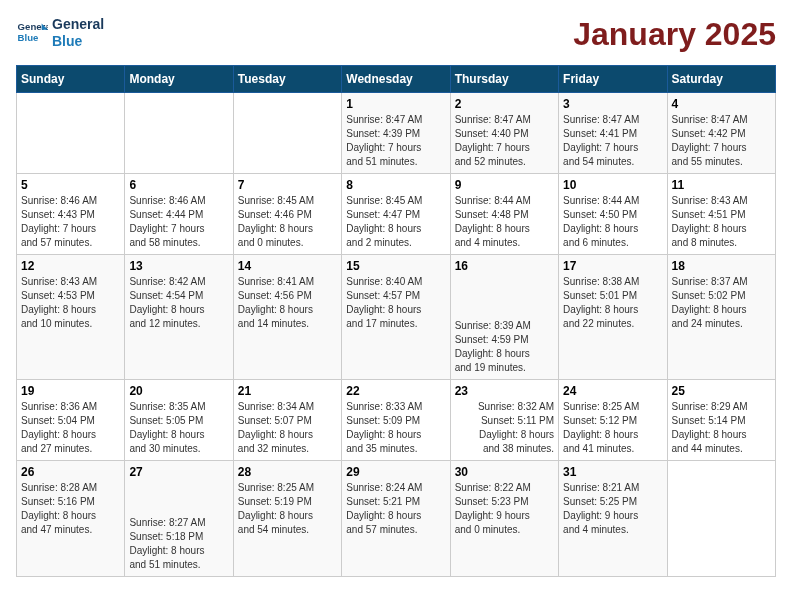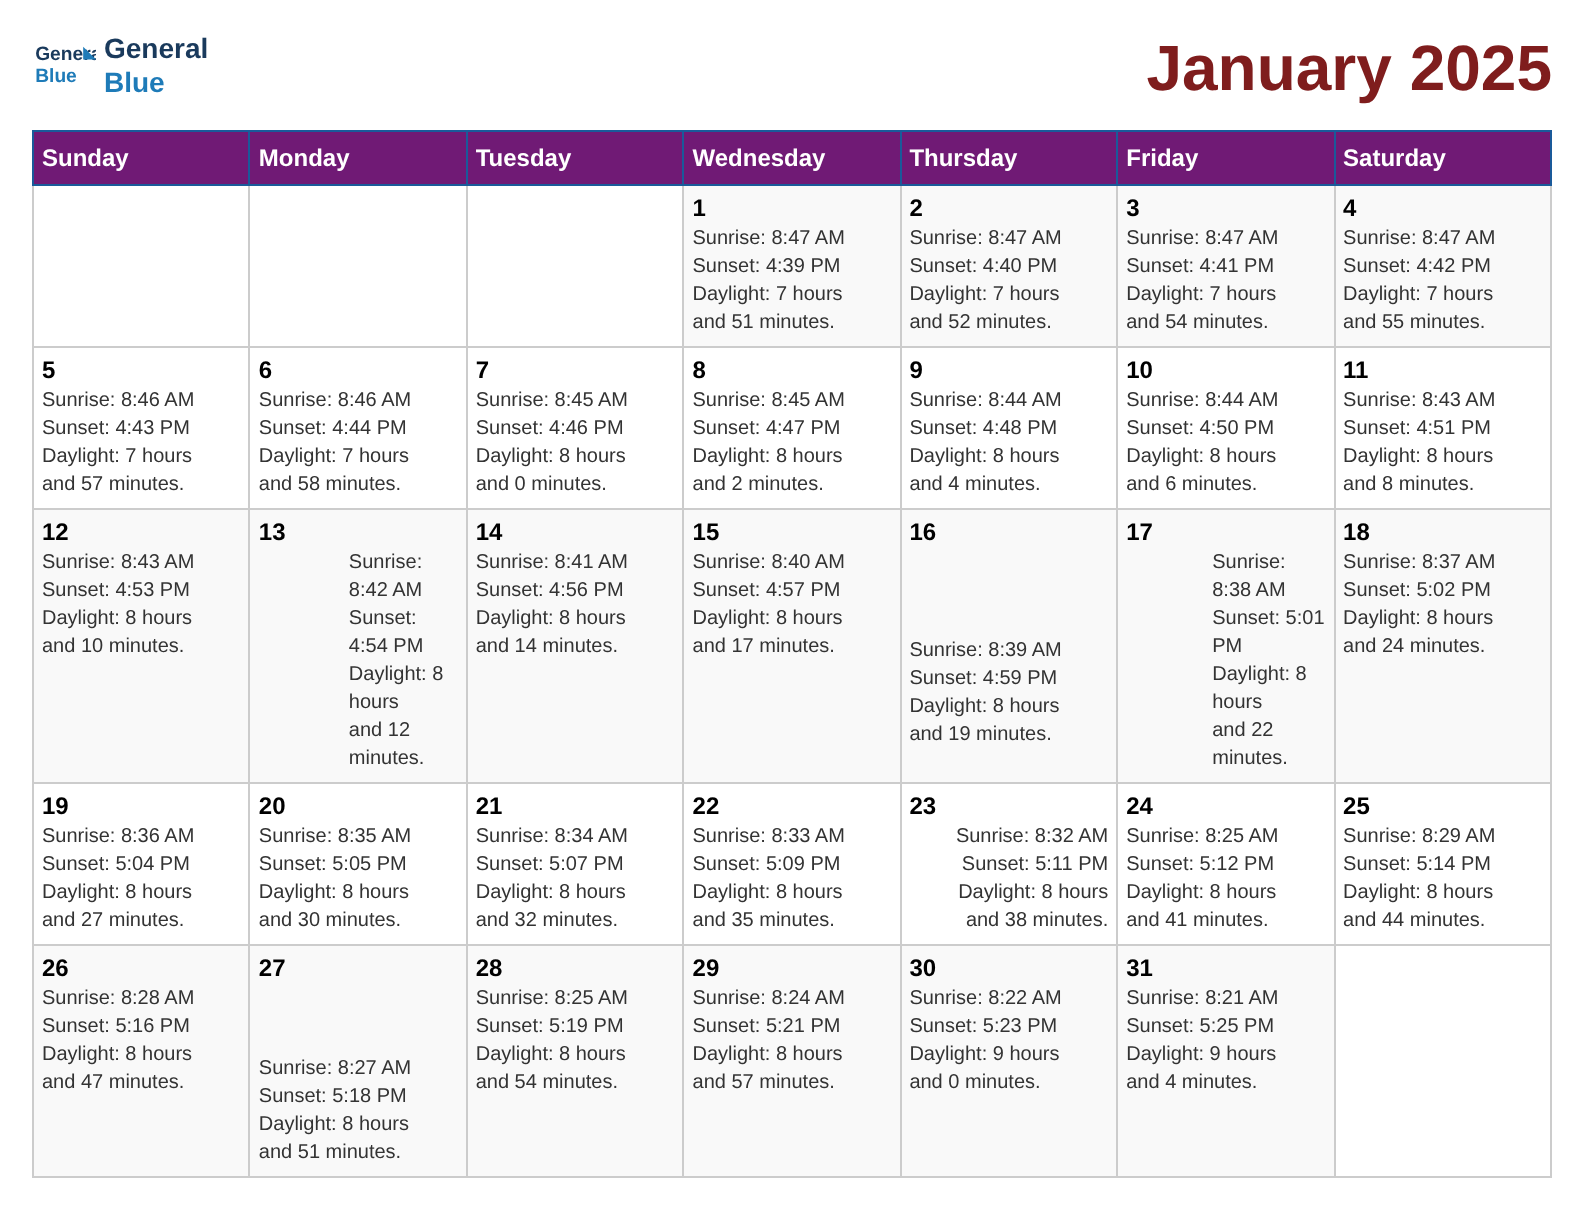--- a/index.html
+++ b/index.html
@@ -34,21 +34,21 @@
     .location {
       font-size: 14px;
       color: #333;
     }
     table {
       width: 100%;
       border-collapse: collapse;
       font-size: 11px;
     }
     thead tr th {
-      background: #701a75;
+      background: #0c4a6e;
       color: #fff;
       padding: 6px 4px;
       text-align: left;
       font-size: 12px;
       font-weight: bold;
       border: 1px solid #1a5a9a;
       margin-top: 16px;
     }
     tbody tr td {
       border: 1px solid #ccc;
@@ -194,21 +194,21 @@
       <tr>
         <td>
           <div class="day-num">12</div>
           <div class="day-info" style="white-space: pre-line;">Sunrise: 8:43 AM
 Sunset: 4:53 PM
 Daylight: 8 hours
 and 10 minutes.</div>
         </td>
         <td>
           <div class="day-num">13</div>
-          <div class="day-info" style="white-space: pre-line; margin-left: 45px;">Sunrise: 8:42 AM
+          <div class="day-info" style="white-space: pre-line;">Sunrise: 8:42 AM
 Sunset: 4:54 PM
 Daylight: 8 hours
 and 12 minutes.</div>
         </td>
         <td>
           <div class="day-num">14</div>
           <div class="day-info" style="white-space: pre-line;">Sunrise: 8:41 AM
 Sunset: 4:56 PM
 Daylight: 8 hours
 and 14 minutes.</div>
@@ -222,21 +222,21 @@
         </td>
         <td>
           <div class="day-num">16</div>
           <div class="day-info" style="white-space: pre-line; margin-top: 46px;">Sunrise: 8:39 AM
 Sunset: 4:59 PM
 Daylight: 8 hours
 and 19 minutes.</div>
         </td>
         <td>
           <div class="day-num">17</div>
-          <div class="day-info" style="white-space: pre-line; margin-left: 43px;">Sunrise: 8:38 AM
+          <div class="day-info" style="white-space: pre-line;">Sunrise: 8:38 AM
 Sunset: 5:01 PM
 Daylight: 8 hours
 and 22 minutes.</div>
         </td>
         <td>
           <div class="day-num">18</div>
           <div class="day-info" style="white-space: pre-line;">Sunrise: 8:37 AM
 Sunset: 5:02 PM
 Daylight: 8 hours
 and 24 minutes.</div>

